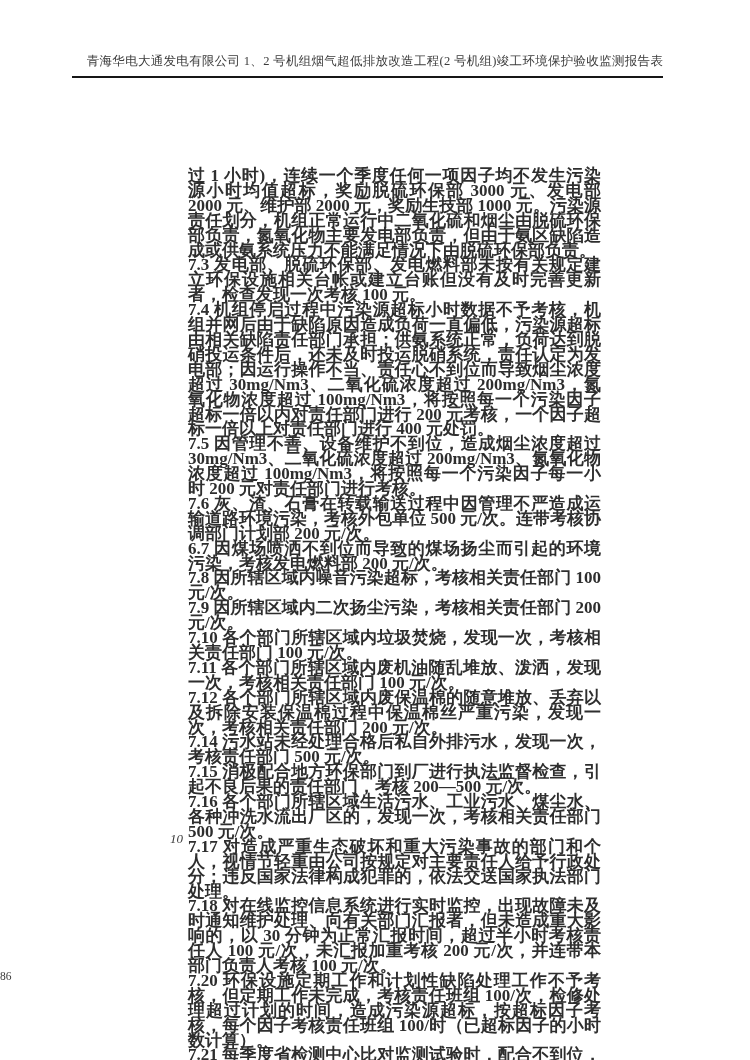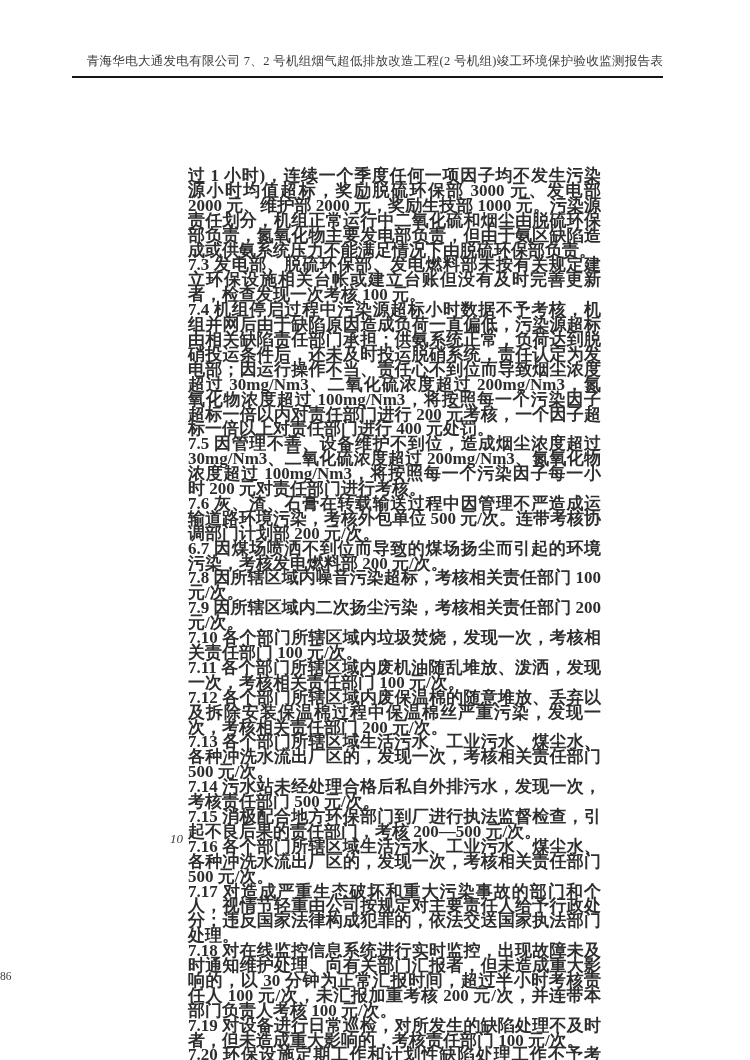--- a/index.html
+++ b/index.html
@@ -69,43 +69,41 @@
     text-align: left;
     font-size: 11.5px;
     color: #3b3b3b;
   }
 </style>
 </head>
 <body>
 
 <div class="page">
 
-  <div class="header-title">青海华电大通发电有限公司 7、2 号机组烟气超低排放改造工程(2 号机组)竣工环境保护验收监测报告表</div>
+  <div class="header-title">青海华电大通发电有限公司 1、2 号机组烟气超低排放改造工程(2 号机组)竣工环境保护验收监测报告表</div>
 
   <div class="header-rule"></div>
 
   <div class="doc-body">
       <p>过 1 小时)，连续一个季度任何一项因子均不发生污染源小时均值超标，奖励脱硫环保部 3000 元、发电部 2000 元、维护部 2000 元，奖励生技部 1000 元。污染源责任划分，机组正常运行中二氧化硫和烟尘由脱硫环保部负责，氮氧化物主要发电部负责，但由于氨区缺陷造成或供氨系统压力不能满足情况下由脱硫环保部负责。</p>
       <p>7.3 发电部、脱硫环保部、发电燃料部未按有关规定建立环保设施相关台帐或建立台账但没有及时完善更新者，检查发现一次考核 100 元。</p>
       <p>7.4 机组停启过程中污染源超标小时数据不予考核，机组并网后由于缺陷原因造成负荷一直偏低，污染源超标由相关缺陷责任部门承担；供氨系统正常，负荷达到脱硝投运条件后，还未及时投运脱硝系统，责任认定为发电部；因运行操作不当、责任心不到位而导致烟尘浓度超过 30mg/Nm3、二氧化硫浓度超过 200mg/Nm3，氮氧化物浓度超过 100mg/Nm3，将按照每一个污染因子超标一倍以内对责任部门进行 200 元考核，一个因子超标一倍以上对责任部门进行 400 元处罚。</p>
       <p>7.5 因管理不善、设备维护不到位，造成烟尘浓度超过 30mg/Nm3、二氧化硫浓度超过 200mg/Nm3、氮氧化物浓度超过 100mg/Nm3，将按照每一个污染因子每一小时 200 元对责任部门进行考核。</p>
       <p>7.6 灰、渣、石膏在转载输送过程中因管理不严造成运输道路环境污染，考核外包单位 500 元/次。连带考核协调部门计划部 200 元/次。</p>
       <p>6.7 因煤场喷洒不到位而导致的煤场扬尘而引起的环境污染，考核发电燃料部 200 元/次。</p>
       <p>7.8 因所辖区域内噪音污染超标，考核相关责任部门 100 元/次。</p>
       <p>7.9 因所辖区域内二次扬尘污染，考核相关责任部门 200 元/次。</p>
       <p>7.10 各个部门所辖区域内垃圾焚烧，发现一次，考核相关责任部门 100 元/次。</p>
       <p>7.11 各个部门所辖区域内废机油随乱堆放、泼洒，发现一次，考核相关责任部门 100 元/次。</p>
       <p>7.12 各个部门所辖区域内废保温棉的随意堆放、丢弃以及拆除安装保温棉过程中保温棉丝严重污染，发现一次，考核相关责任部门 200 元/次。</p>
-      <p>7.13 各个部门所辖区域生活污水、工业污水、煤尘水、各种冲洗水流出厂区的，发现一次，考核相关责任部门 500 元/次。</p>
       <p>7.14 污水站未经处理合格后私自外排污水，发现一次，考核责任部门 500 元/次。</p>
       <p>7.15 消极配合地方环保部门到厂进行执法监督检查，引起不良后果的责任部门，考核 200—500 元/次。</p>
       <p>7.16 各个部门所辖区域生活污水、工业污水、煤尘水、各种冲洗水流出厂区的，发现一次，考核相关责任部门 500 元/次。</p>
       <p>7.17 对造成严重生态破坏和重大污染事故的部门和个人，视情节轻重由公司按规定对主要责任人给予行政处分；违反国家法律构成犯罪的，依法交送国家执法部门处理。</p>
       <p>7.18 对在线监控信息系统进行实时监控，出现故障未及时通知维护处理、向有关部门汇报者，但未造成重大影响的，以 30 分钟为正常汇报时间，超过半小时考核责任人 100 元/次，未汇报加重考核 200 元/次，并连带本部门负责人考核 100 元/次。</p>
-      <p>7.19 对设备进行日常巡检，对所发生的缺陷处理不及时者，但未造成重大影响的，考核责任部门 100 元/次。</p>
       <p>7.20 环保设施定期工作和计划性缺陷处理工作不予考核，但定期工作未完成，考核责任班组 100/次，检修处理超过计划的时间，造成污染源超标，按超标因子考核，每个因子考核责任班组 100/时（已超标因子的小时数计算）。</p>
       <p>7.21 每季度省检测中心比对监测试验时，配合不到位，造成数据不达标，考核责任部门 300 元/次，连带考核生技部环保专工 100 元/次。</p>
     </div>
 
   <div class="inner-page-number">10</div>
 
   <div class="footer-page-number">86</div>
 
 </div>
 

